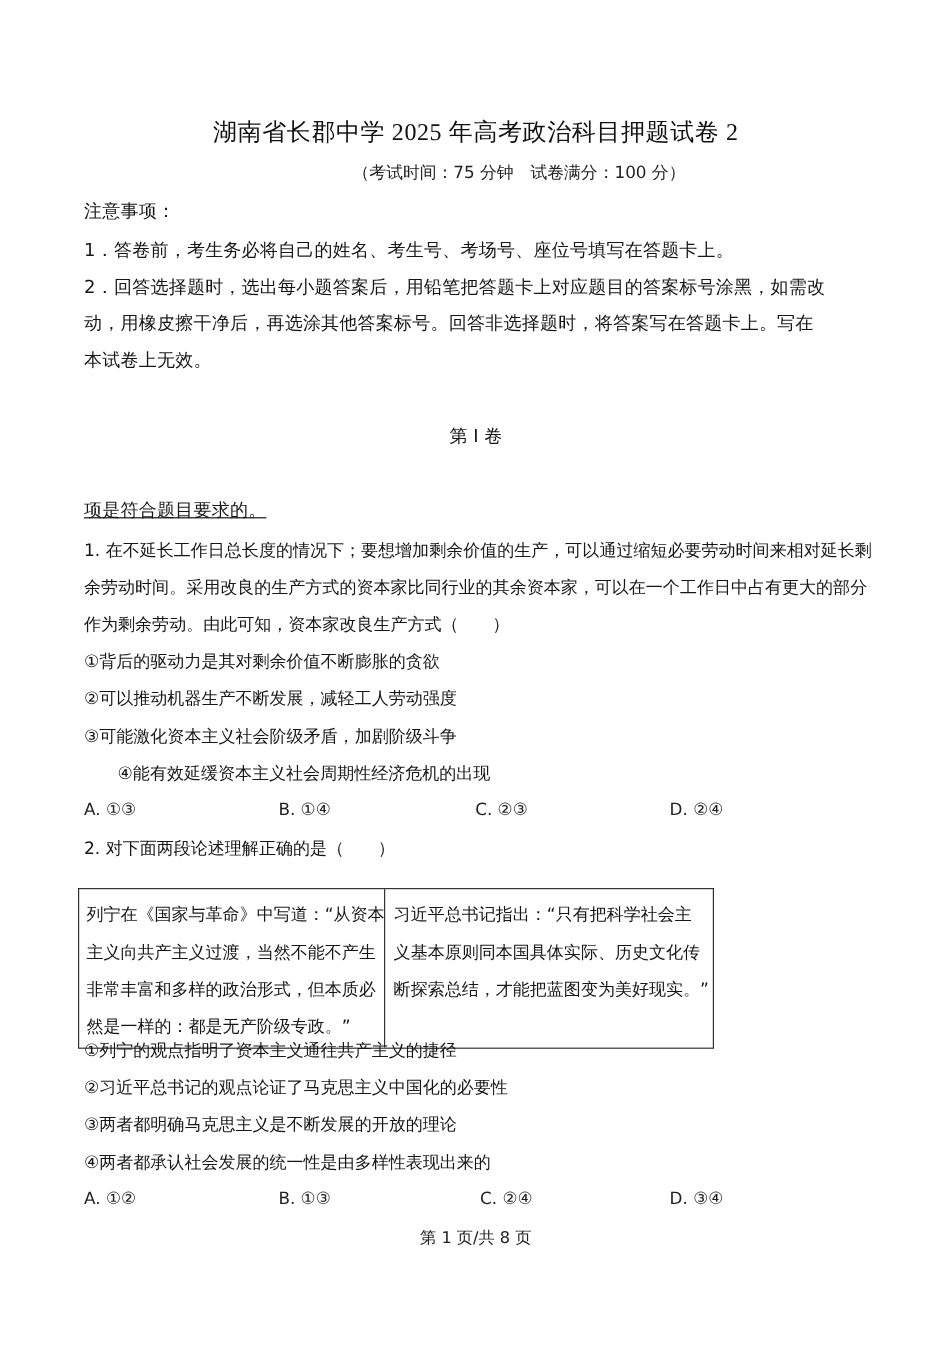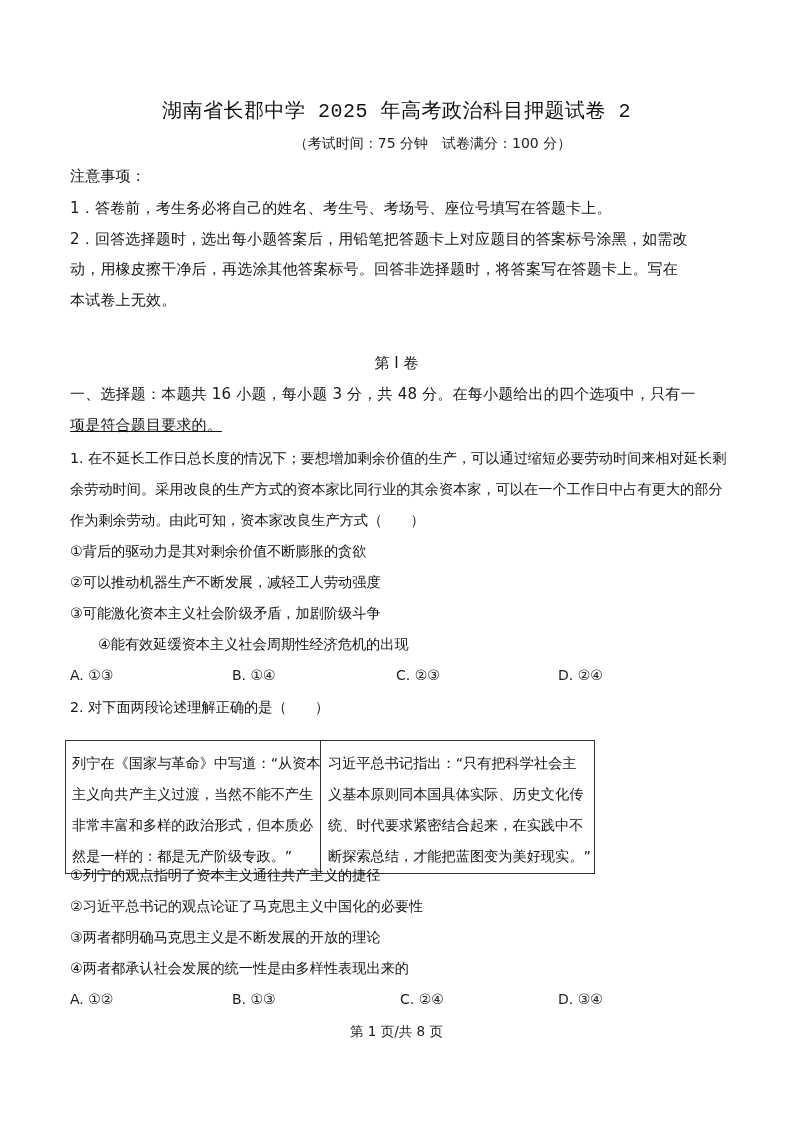--- a/index.html
+++ b/index.html
@@ -17,21 +17,21 @@
     }
     .page {
       position: absolute;
       left: 0; top: 0;
       width: 793px; height: 1123px;
     }
     .abs { position: absolute; white-space: nowrap; }
     .title {
       left: 0; width: 793px; top: 97px;
       text-align: center;
-      font-family: Liberation Mono, monospace;
+      font-family: Liberation Serif, serif;
       font-size: 20px;
       letter-spacing: 0.5px;
       color: #111;
     }
     .subtitle {
       left: 0; width: 793px; top: 135px;
       text-align: center;
       font-size: 14px;
       color: #222;
       padding-left: 36px;
@@ -96,21 +96,20 @@
   <div class="abs title">湖南省长郡中学 2025 年高考政治科目押题试卷 2</div>
   <div class="abs subtitle">（考试时间：75 分钟　试卷满分：100 分）</div>
 
   <div class="abs line" style="top:167px;">注意事项：</div>
   <div class="abs line" style="top:199px;">1．答卷前，考生务必将自己的姓名、考生号、考场号、座位号填写在答题卡上。</div>
   <div class="abs line" style="top:230px;">2．回答选择题时，选出每小题答案后，用铅笔把答题卡上对应题目的答案标号涂黑，如需改</div>
   <div class="abs line" style="top:260px;">动，用橡皮擦干净后，再选涂其他答案标号。回答非选择题时，将答案写在答题卡上。写在</div>
   <div class="abs line" style="top:291px;">本试卷上无效。</div>
 
   <div class="abs section-title" style="top:354px;">第 I 卷</div>
-  <div class="abs line" style="top:385px;">一、选择题：本题共 16 小题，每小题 3 分，共 48 分。在每小题给出的四个选项中，只有一</div>
   <div class="abs line" style="top:416px;text-decoration:underline;">项是符合题目要求的。</div>
 
   <div class="abs q-line" style="top:449px;">1. 在不延长工作日总长度的情况下；要想增加剩余价值的生产，可以通过缩短必要劳动时间来相对延长剩</div>
   <div class="abs q-line" style="top:480px;">余劳动时间。采用改良的生产方式的资本家比同行业的其余资本家，可以在一个工作日中占有更大的部分</div>
   <div class="abs q-line" style="top:511px;">作为剩余劳动。由此可知，资本家改良生产方式（　　）</div>
   <div class="abs q-line" style="top:542px;">①背后的驱动力是其对剩余价值不断膨胀的贪欲</div>
   <div class="abs q-line" style="top:573px;">②可以推动机器生产不断发展，减轻工人劳动强度</div>
   <div class="abs q-line" style="top:604px;">③可能激化资本主义社会阶级矛盾，加剧阶级斗争</div>
   <div class="abs q-line" style="top:635px;margin-left:28px;">④能有效延缓资本主义社会周期性经济危机的出现</div>
   <div class="abs choice" style="left:70px; top:667px;">A. ①③</div>
@@ -123,21 +122,20 @@
   <div class="quote-table">
     <div class="quote-cell left">
       <span class="quote-line">列宁在《国家与革命》中写道：“从资本</span>
       <span class="quote-line">主义向共产主义过渡，当然不能不产生</span>
       <span class="quote-line">非常丰富和多样的政治形式，但本质必</span>
       <span class="quote-line">然是一样的：都是无产阶级专政。”</span>
     </div>
     <div class="quote-cell right">
       <span class="quote-line">习近平总书记指出：“只有把科学社会主</span>
       <span class="quote-line">义基本原则同本国具体实际、历史文化传</span>
-      <span class="quote-line">统、时代要求紧密结合起来，在实践中不</span>
       <span class="quote-line">断探索总结，才能把蓝图变为美好现实。”</span>
     </div>
   </div>
 
   <div class="abs q-line" style="top:866px;">①列宁的观点指明了资本主义通往共产主义的捷径</div>
   <div class="abs q-line" style="top:897px;">②习近平总书记的观点论证了马克思主义中国化的必要性</div>
   <div class="abs q-line" style="top:928px;">③两者都明确马克思主义是不断发展的开放的理论</div>
   <div class="abs q-line" style="top:959px;">④两者都承认社会发展的统一性是由多样性表现出来的</div>
   <div class="abs choice" style="left:70px; top:991px;">A. ①②</div>
   <div class="abs choice" style="left:232px; top:991px;">B. ①③</div>

